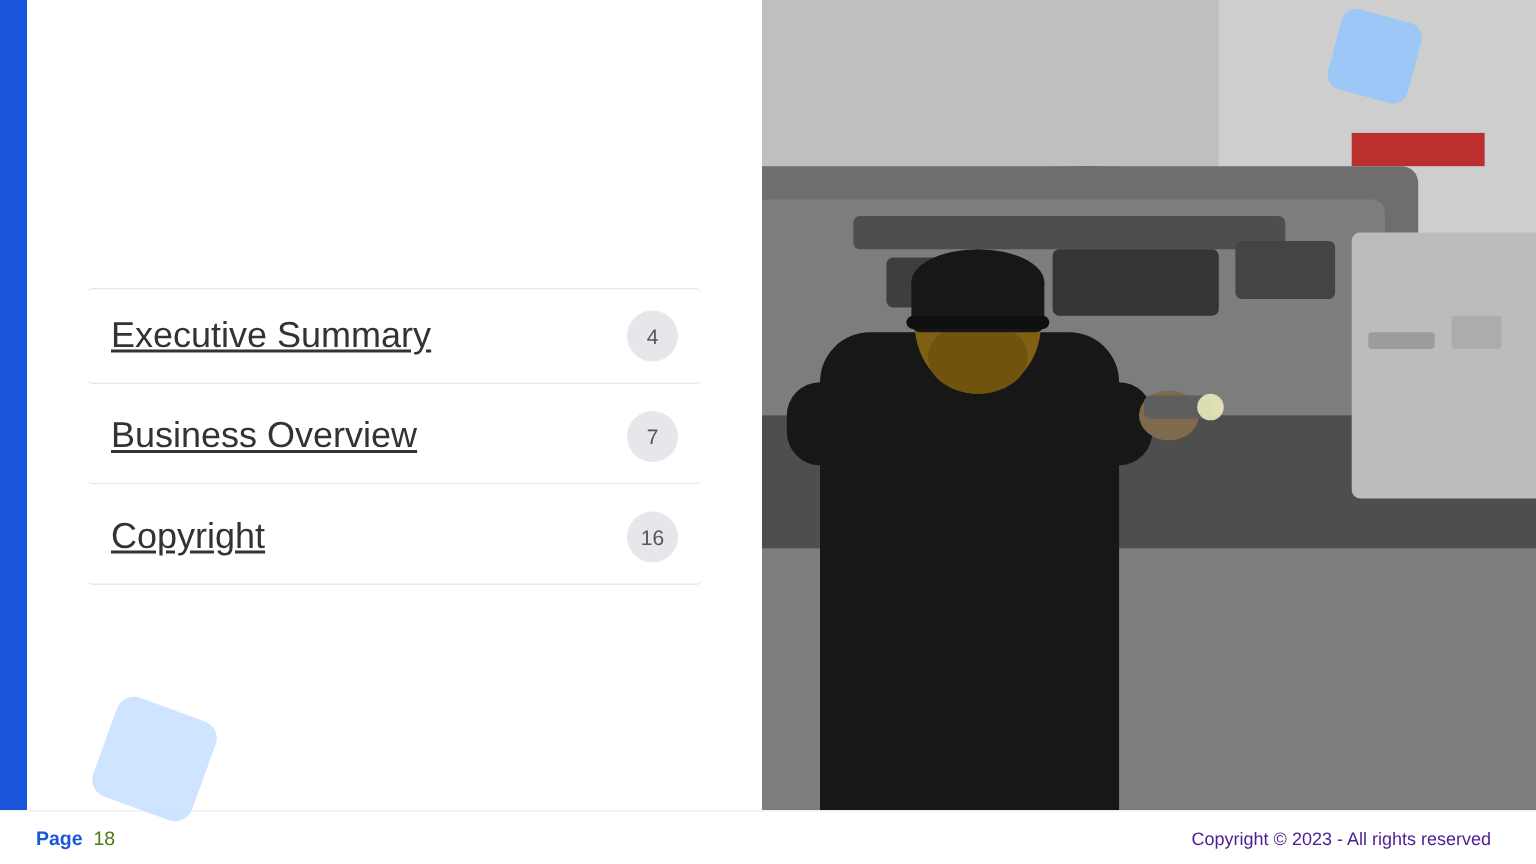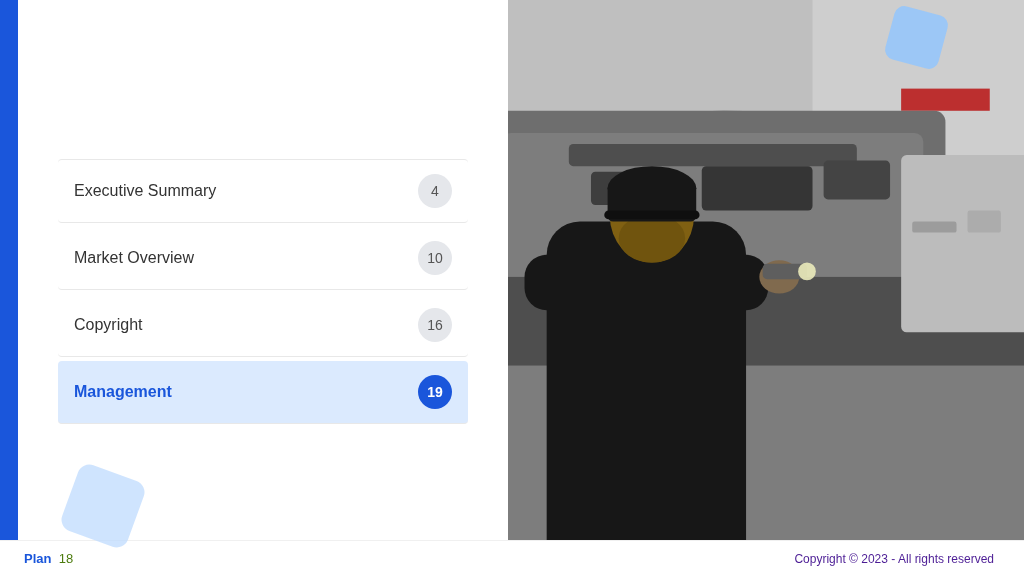--- a/index.html
+++ b/index.html
@@ -74,23 +74,24 @@
 
     .toc-item:first-child {
       border-top: 1px solid #e8e8e8;
     }
 
     .toc-item.active {
       background: #dbeafe;
     }
 
     .toc-item-label {
-      font-size: 16px;
+      font-size: 24px;
       color: #333333;
       font-weight: 400;
+      text-decoration: underline;
     }
 
     .toc-item.active .toc-item-label {
       font-weight: 700;
       color: #1a56db;
     }
 
     .toc-item-number {
       width: 34px;
       height: 34px;
@@ -183,31 +184,27 @@
 
     <div class="shape-bottom-left"></div>
 
     <div class="toc-list">
 
     <div class="toc-item">
           <span class="toc-item-label">Executive Summary</span>
           <span class="toc-item-number">4</span>
         </div>
         <div class="toc-item">
-          <span class="toc-item-label">Market Overview</span>
-          <span class="toc-item-number">10</span>
+          <span class="toc-item-label">Business Overview</span>
+          <span class="toc-item-number">7</span>
         </div>
         <div class="toc-item">
           <span class="toc-item-label">Copyright</span>
           <span class="toc-item-number">16</span>
         </div>
-        <div class="toc-item active">
-          <span class="toc-item-label">Management</span>
-          <span class="toc-item-number">19</span>
-        </div>
       </div>
 
   </div>
 
   <div class="right-panel">
 
     <div class="shape-top-right"></div>
 
     <div class="mechanic-photo">
       <svg class="mechanic-svg" viewBox="0 0 516 520" preserveAspectRatio="xMidYMid slice" xmlns="http://www.w3.org/2000/svg">
@@ -256,19 +253,19 @@
 
         <ellipse cx="200" cy="520" rx="200" ry="30" fill="#333" opacity="0.4"></ellipse>
 
         <rect width="516" height="520" fill="rgba(0,0,0,0.08)"></rect>
       </svg>
     </div>
   </div>
 
   <div class="footer">
     <div class="footer-page">
-      <span>Plan</span>
+      <span>Page</span>
       &nbsp;<span style="font-weight:400;color:#4d7c0f;">18</span>
     </div>
     <div class="footer-copyright">Copyright © 2023 - All rights reserved</div>
   </div>
 
 </div>
 
 </body></html>

